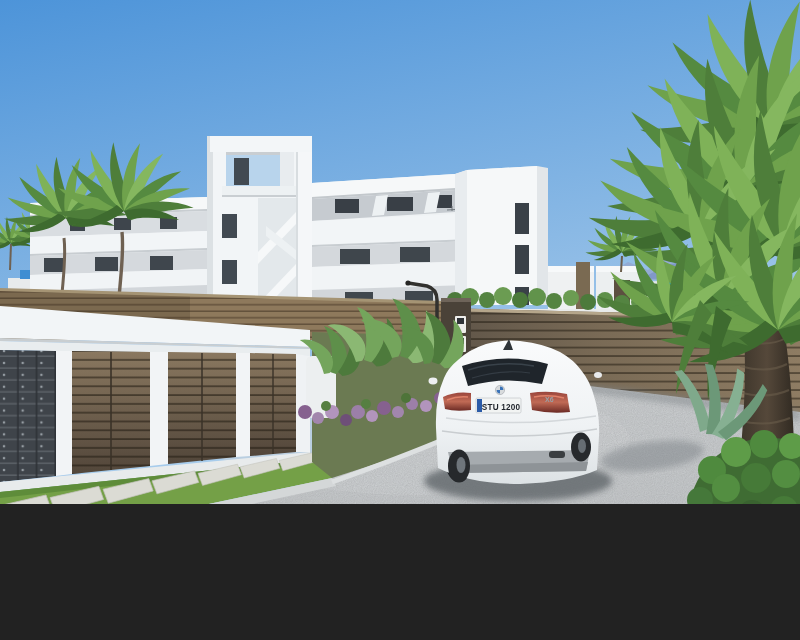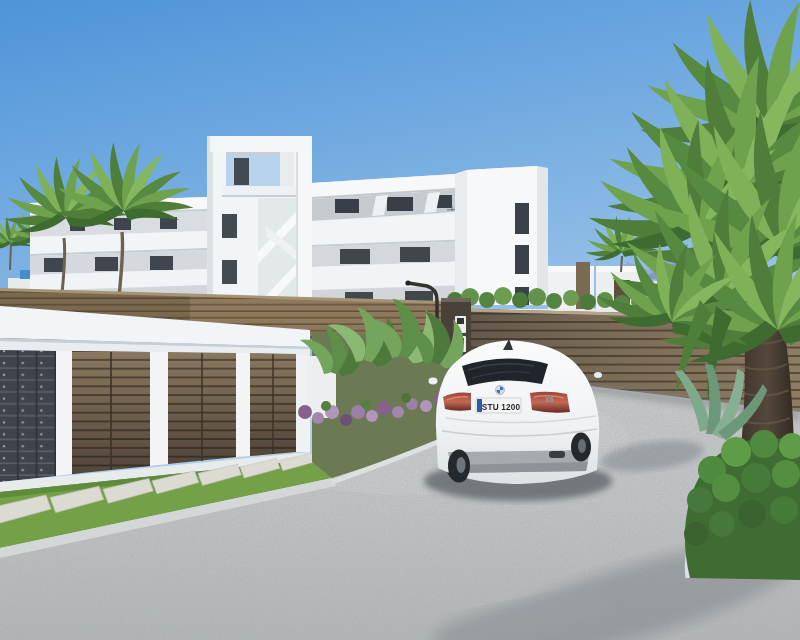--- a/index.html
+++ b/index.html
@@ -1,16 +1,16 @@
 <!DOCTYPE html>
 <html><head>
 <meta charset="utf-8">
 <style>
   html,body{margin:0;padding:0;background:#222;}
-  .stage{position:relative;width:800px;height:640px;overflow:hidden;font-family:"Liberation Sans",sans-serif;}
+  .stage{position:relative;width:800px;height:504px;overflow:hidden;font-family:"Liberation Sans",sans-serif;}
   svg{display:block;}
   text{font-family:"Liberation Sans",sans-serif;}
 </style>
 </head>
 <body>
 
 <div class="stage">
 <svg width="800" height="640" viewBox="0 0 800 640">
   <defs>
     <linearGradient id="skyGrad" x1="0" y1="0" x2="0.25" y2="1">

